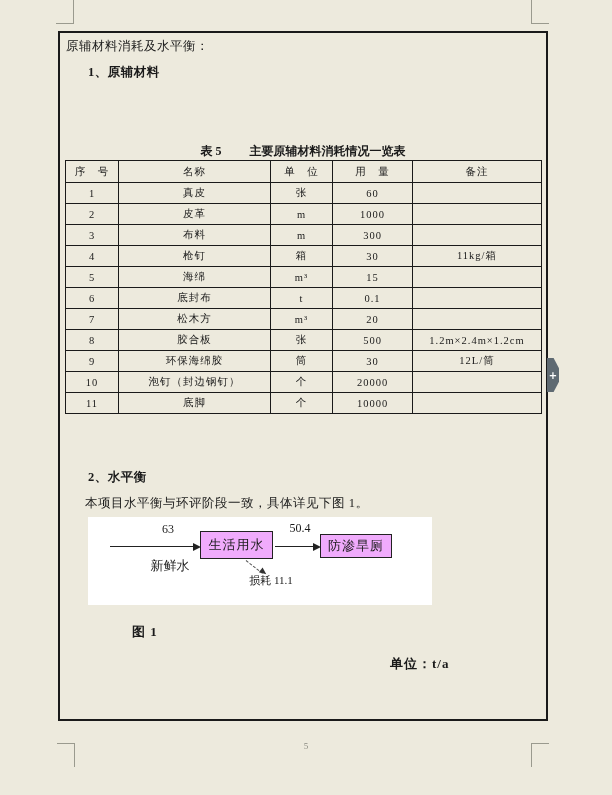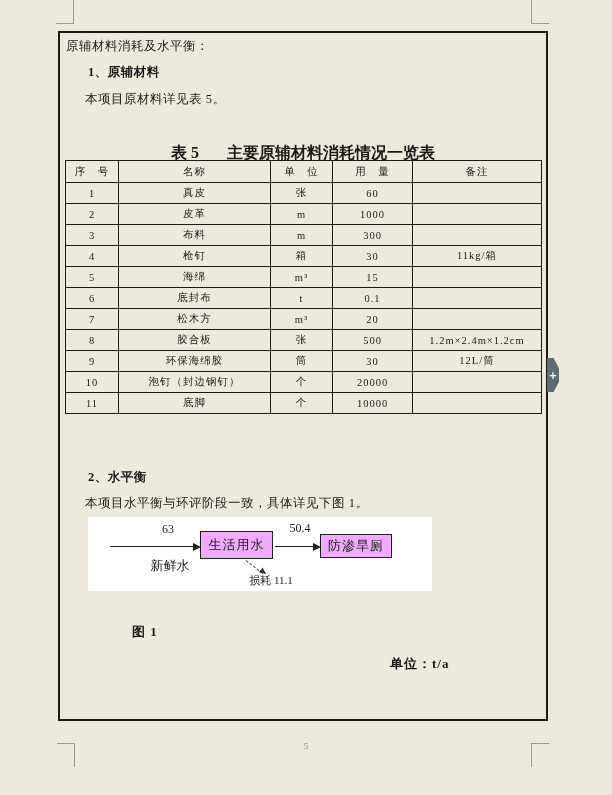--- a/index.html
+++ b/index.html
@@ -26,21 +26,21 @@
     border: 2px solid #1a1a1a;
   }
   .abs { position: absolute; }
 
   .section-title { left: 6px; top: 5px; font-size: 12.5px; font-weight: normal; letter-spacing: 0.5px; }
   .sub-heading   { font-size: 12.5px; font-weight: bold; letter-spacing: 0.5px; }
   .body-text     { font-size: 12.5px; letter-spacing: 0.5px; }
 
   .table-title {
     left: 0; top: 110px; width: 100%;
-    text-align: center; font-size: 16px; font-weight: bold;
+    text-align: center; font-size: 12px; font-weight: bold;
   }
   .table-title .gap { display: inline-block; width: 28px; }
 
   
   table.materials {
     position: absolute; left: 5px; top: 127px;
     width: 476px;
     border-collapse: collapse;
     table-layout: fixed;
     font-size: 10.5px;
@@ -53,21 +53,21 @@
     font-weight: normal;
     letter-spacing: 1px;
     overflow: hidden;
     white-space: nowrap;
   }
   table.materials thead th { height: 22px; }
 
   
   .diagram {
     left: 28px; top: 484px;
-    width: 344px; height: 74px;
+    width: 344px; height: 88px;
     background: #ffffff;
   }
   .d-box {
     position: absolute;
     border: 1.5px solid #222;
     background: #f0abfc;
     font-size: 13px;
     display: flex; align-items: center; justify-content: center;
     letter-spacing: 1px;
   }
@@ -118,21 +118,20 @@
 <div class="cropmark crop-tr"></div>
 <div class="cropmark crop-bl"></div>
 <div class="cropmark crop-br"></div>
 
 <div class="content-box">
 
   <div class="abs section-title">原辅材料消耗及水平衡：</div>
 
   <div class="abs sub-heading" style="left:28px; top:31px;">1、原辅材料</div>
 
-  <div class="abs body-text" style="left:25px; top:58px;">本项目原材料详见表 5。</div>
 
   <div class="abs table-title">
     <span>表 5</span><span class="gap"></span><span>主要原辅材料消耗情况一览表</span>
   </div>
 
   <table class="materials">
     <colgroup>
       <col style="width:53px">
         <col style="width:152px">
         <col style="width:62px">

